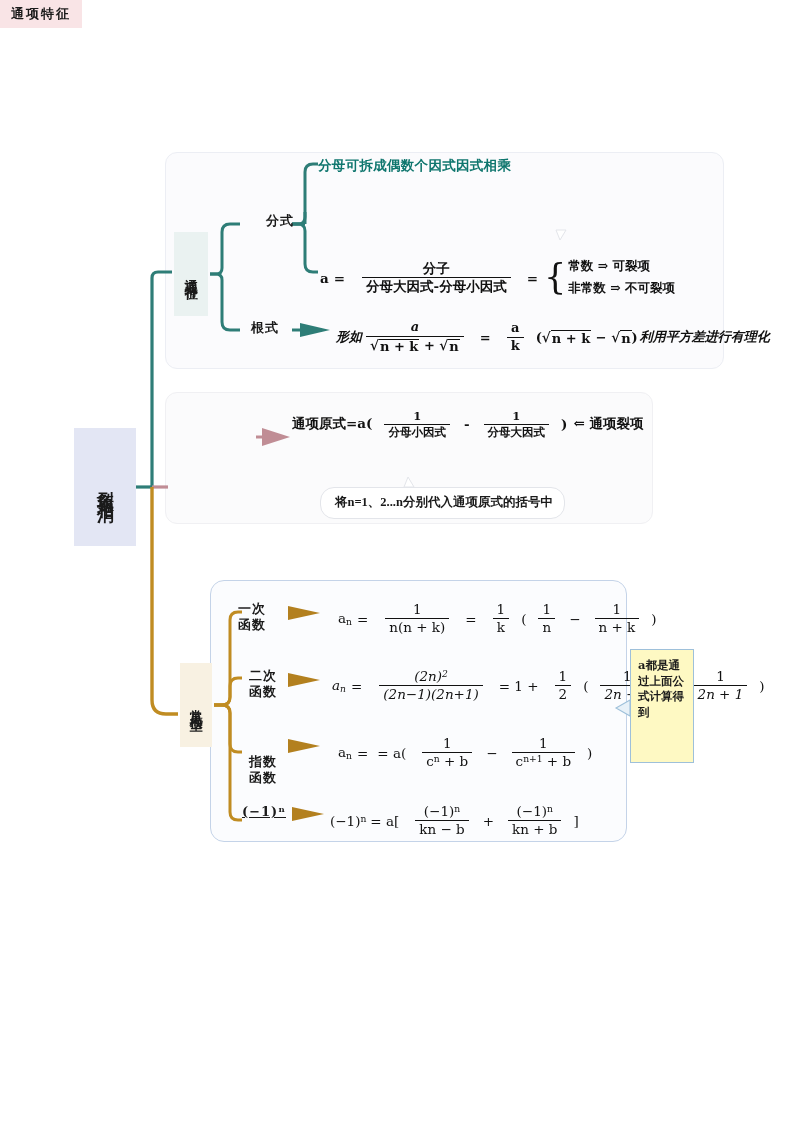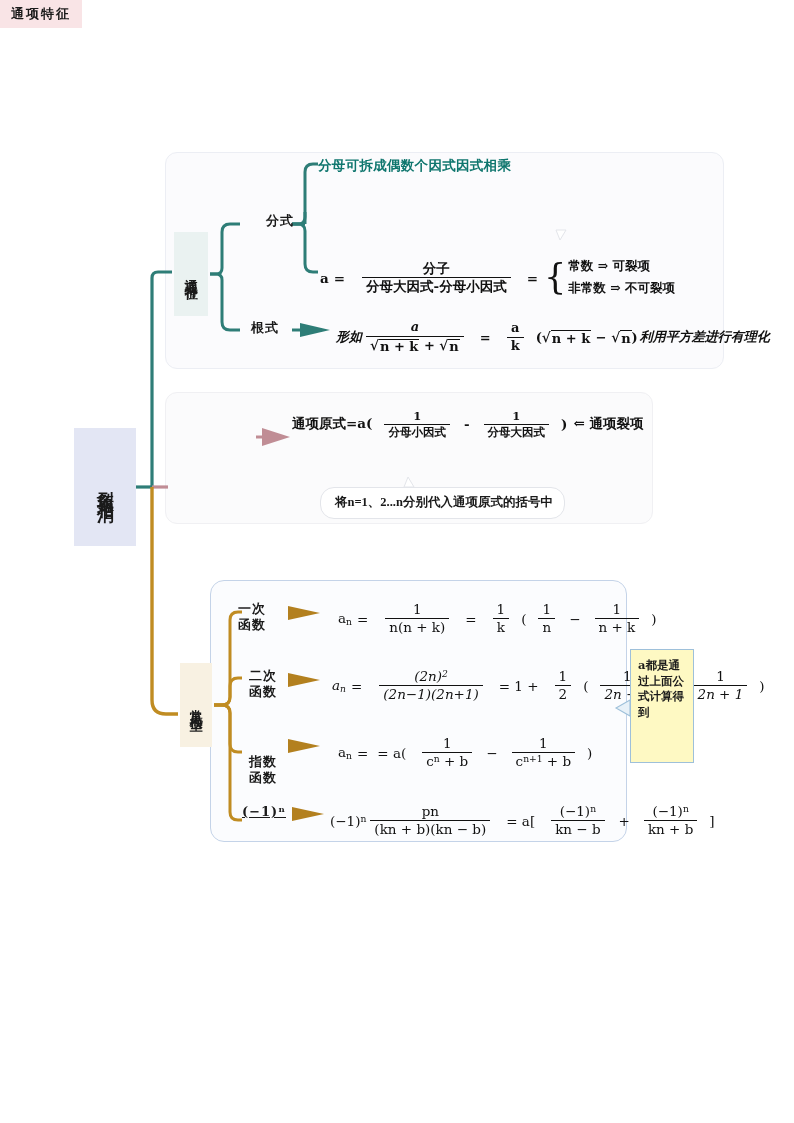--- a/index.html
+++ b/index.html
@@ -286,24 +286,20 @@
     <span style="margin:0 2px;">−</span>
     <span class="frac">
         <span class="num">1</span>
         <span class="den">c<sup>n+1</sup> + b</span>
       </span>
     <span>)</span>
   </div>
 
   <div class="math" style="left:330px;top:804px;">
     <span>(−1)<sup>n</sup></span>
-    <span class="frac" style="margin-left:4px;">
-        <span class="num">pn</span>
-        <span class="den">(kn + b)(kn − b)</span>
-      </span>
     <span style="margin:0 4px;">= a[</span>
     <span class="frac">
         <span class="num">(−1)<sup>n</sup></span>
         <span class="den">kn − b</span>
       </span>
     <span style="margin:0 2px;">+</span>
     <span class="frac">
         <span class="num">(−1)<sup>n</sup></span>
         <span class="den">kn + b</span>
       </span>

